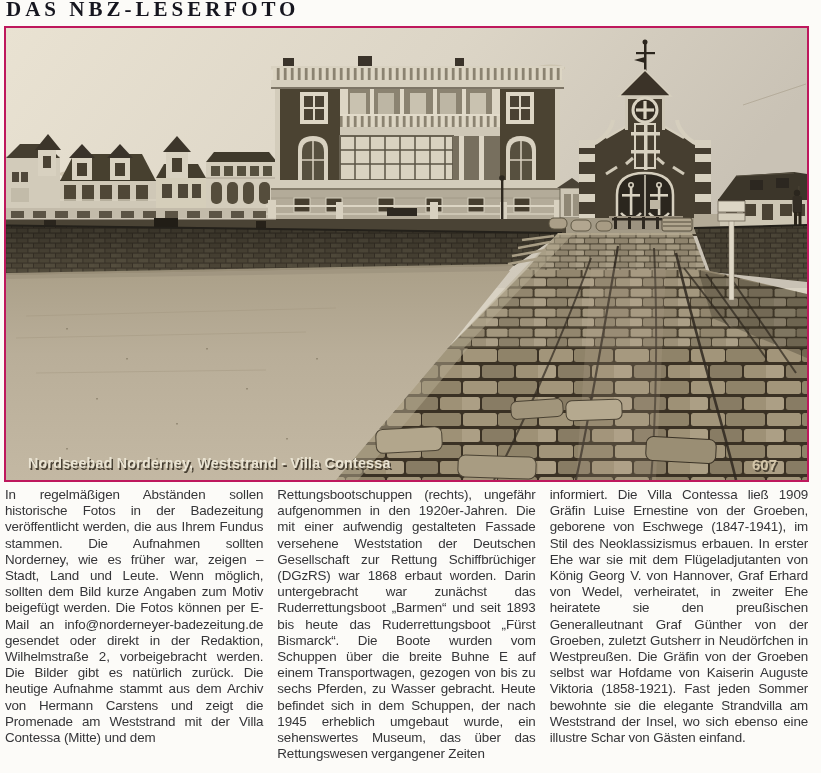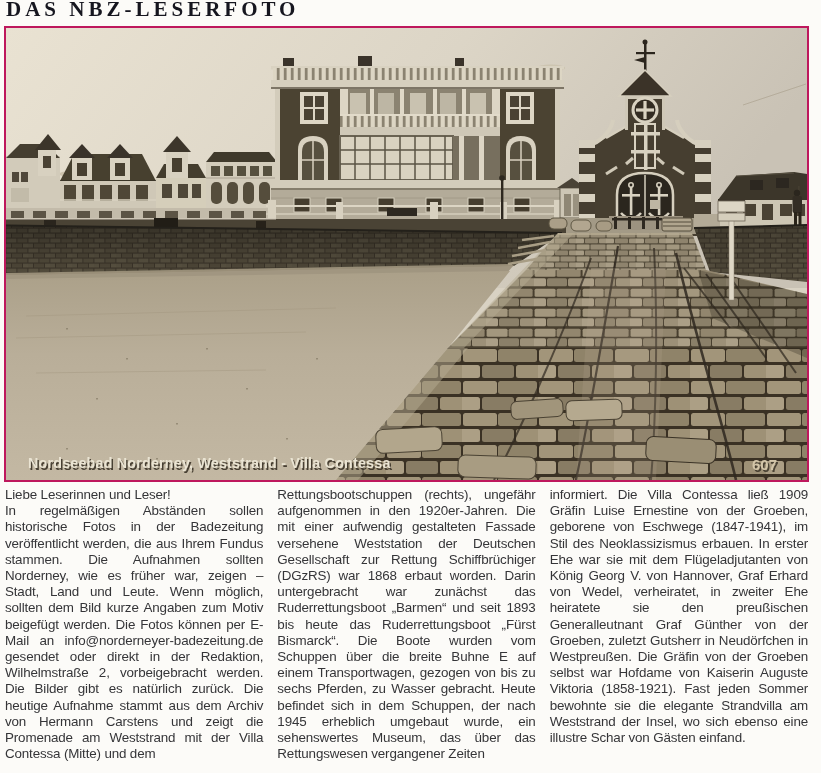--- a/index.html
+++ b/index.html
@@ -456,21 +456,20 @@
         <text x="23.5" y="441.5" font-size="14.3" fill="#3a3327" opacity="0.9" letter-spacing="0.2">Nordseebad Norderney, Weststrand - Villa Contessa</text>
         <text x="22" y="440" font-size="14.3" fill="#eae4d3" letter-spacing="0.2">Nordseebad Norderney, Weststrand - Villa Contessa</text>
         <text x="747.5" y="443.5" font-size="15" fill="#3a3327" opacity="0.85">607</text>
         <text x="746" y="442" font-size="15" fill="#d3c6a9">607</text>
       </g>
     </svg>
   </figure>
 
   <div class="article-body">
     <div class="col">
-      <p>Liebe Leserinnen und Leser!</p>
       <p>In regelmäßigen Abständen sollen historische Fotos in der Badezeitung veröffentlicht werden, die aus Ihrem Fundus stammen. Die Aufnahmen sollten Norderney, wie es früher war, zeigen – Stadt, Land und Leute. Wenn möglich, sollten dem Bild kurze Angaben zum Motiv beigefügt werden. Die Fotos können per E-Mail an info@norderneyer-badezeitung.de gesendet oder direkt in der Redaktion, Wilhelmstraße 2, vorbeigebracht werden. Die Bilder gibt es natürlich zurück. Die heutige Aufnahme stammt aus dem Archiv von Hermann Carstens und zeigt die Promenade am Weststrand mit der Villa Contessa (Mitte) und dem</p>
     </div>
     <div class="col">
       <p>Rettungsbootschuppen (rechts), ungefähr aufgenommen in den 1920er-Jahren. Die mit einer aufwendig gestalteten Fassade versehene Weststation der Deutschen Gesellschaft zur Rettung Schiffbrüchiger (DGzRS) war 1868 erbaut worden. Darin untergebracht war zunächst das Ruderrettungsboot „Barmen“ und seit 1893 bis heute das Ruderrettungsboot „Fürst Bismarck“. Die Boote wurden vom Schuppen über die breite Buhne E auf einem Transportwagen, gezogen von bis zu sechs Pferden, zu Wasser gebracht. Heute befindet sich in dem Schuppen, der nach 1945 erheblich umgebaut wurde, ein sehenswertes Museum, das über das Rettungswesen vergangener Zeiten</p>
     </div>
     <div class="col">
       <p>informiert. Die Villa Contessa ließ 1909 Gräfin Luise Ernestine von der Groeben, geborene von Eschwege (1847-1941), im Stil des Neoklassizismus erbauen. In erster Ehe war sie mit dem Flügeladjutanten von König Georg V. von Hannover, Graf Erhard von Wedel, verheiratet, in zweiter Ehe heiratete sie den preußischen Generalleutnant Graf Günther von der Groeben, zuletzt Gutsherr in Neudörfchen in Westpreußen. Die Gräfin von der Groeben selbst war Hofdame von Kaiserin Auguste Viktoria (1858-1921). Fast jeden Sommer bewohnte sie die elegante Strandvilla am Weststrand der Insel, wo sich ebenso eine illustre Schar von Gästen einfand.</p>
     </div>
   </div>
 

